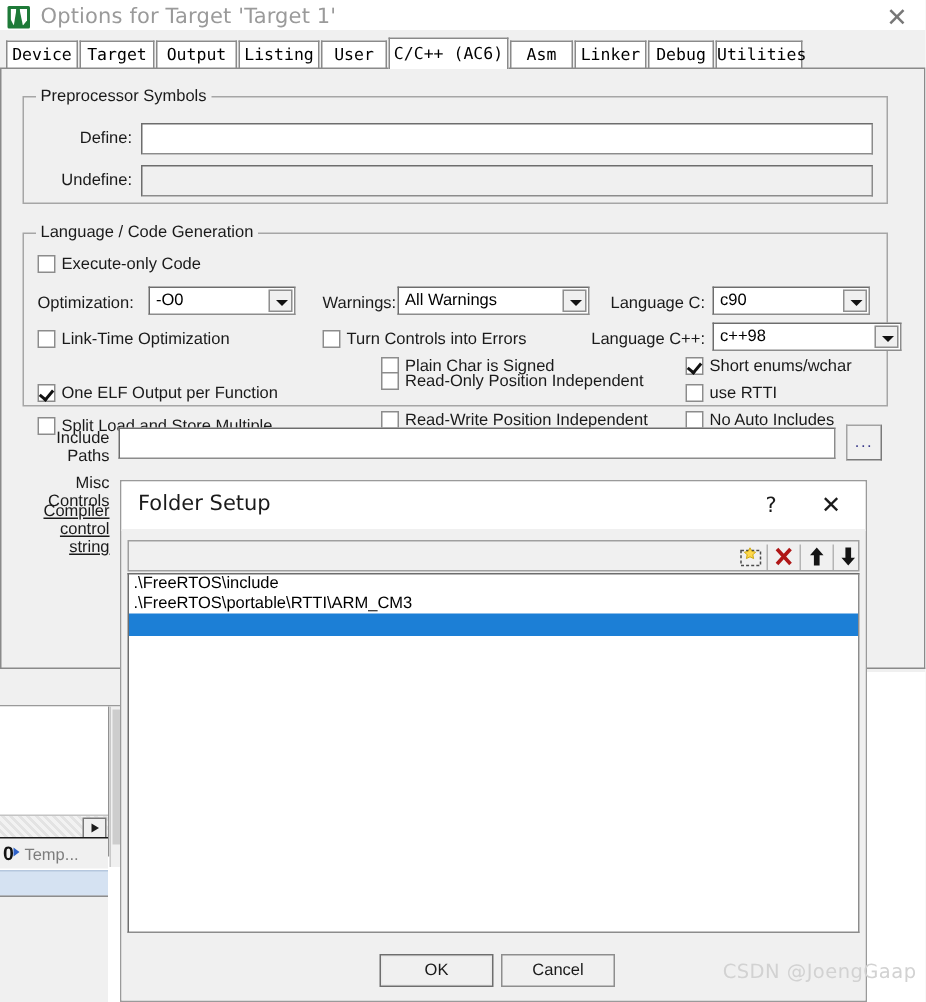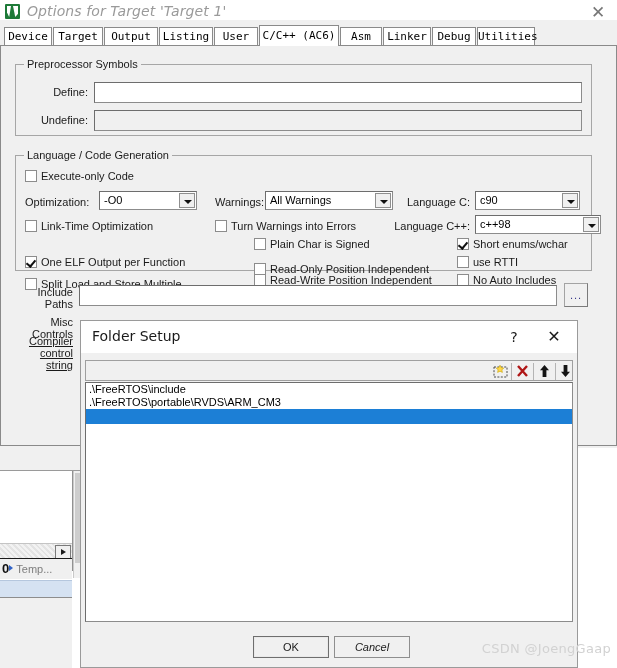--- a/index.html
+++ b/index.html
@@ -25,21 +25,21 @@
   .bg-tab{position:absolute;left:2px;top:2px;width:66px;height:16px;font-size:11px;color:#7d7d7d;line-height:16px;}
   .bg-tab .zero{color:#111;font-weight:bold;font-size:13px;}
   .bg-arrow-s{display:inline-block;width:0;height:0;border-left:4px solid #2f62c8;border-top:3px solid transparent;border-bottom:3px solid transparent;vertical-align:2px;}
   .bg-blueband{position:absolute;left:0;top:150px;width:72px;height:16px;background:#d5e2f2;border-top:1px solid #b5c7de;border-bottom:1px solid #9fb4cd;}
   .bg-bottom{position:absolute;left:0;top:167px;width:72px;height:70px;background:#f0f0f0;border-top:1px solid #8d8d8d;}
   .bg-vsb{position:absolute;left:73px;top:41px;width:11px;height:107px;background:#f0f0f0;border-left:1px solid #c9c9c9;border-right:1px solid #c9c9c9;}
   .bg-vsb-th{position:absolute;left:1px;top:2px;width:9px;height:90px;background:#cdcdcd;}
 
   
   .win{position:absolute;left:0;top:0;width:617px;height:448px;background:#f0f0f0;}
-  .titlebar{position:absolute;left:0;top:0;width:617px;height:20px;background:#ffffff;font-style:italic;}
+  .titlebar{position:absolute;left:0;top:0;width:617px;height:20px;background:#ffffff;}
   .title-ico{position:absolute;left:5px;top:4px;width:15px;height:15px;background:#1e7a38;border-radius:1px;}
   .title-ico:before{content:"";position:absolute;left:2px;top:2px;width:4px;height:11px;background:#fff;
      clip-path:polygon(0 0,100% 0,55% 100%,0 60%);}
   .title-ico:after{content:"";position:absolute;left:8px;top:2px;width:5px;height:11px;background:#fff;
      clip-path:polygon(0 0,100% 0,100% 70%,45% 100%);}
   .title-txt{position:absolute;left:27px;top:3px;font-size:14px;color:#9a9a9a;font-family:"DejaVu Sans",sans-serif;letter-spacing:0.1px;}
   .title-close{position:absolute;right:6px;top:1px;width:26px;height:22px;color:#777;font-size:17px;text-align:center;line-height:22px;font-family:"DejaVu Sans",sans-serif;}
 
   
   .tabrow{position:absolute;left:0;top:25px;width:617px;height:21px;}
@@ -178,27 +178,27 @@
           <span>One ELF Output per Function</span>
         </div>
 
         <div class="lbl" style="left:199px;top:40px;">Warnings:</div>
         <div class="combo" style="left:249px;top:35px;width:128px;">
           <span class="val">All Warnings</span>
           <span class="arrow"></span>
         </div>
         <div class="cb" style="left:199px;top:64px;">
           <span class="box"></span>
-          <span>Turn Warnings into Errors</span>
+          <span>Turn Controls into Errors</span>
         </div>
         <div class="cb" style="left:238px;top:82px;">
           <span class="box"></span>
           <span>Plain Char is Signed</span>
         </div>
-        <div class="cb" style="left:238px;top:107px;">
+        <div class="cb" style="left:238px;top:92px;">
           <span class="box"></span>
           <span>Read-Only Position Independent</span>
         </div>
         <div class="cb" style="left:238px;top:118px;">
           <span class="box"></span>
           <span>Read-Write Position Independent</span>
         </div>
 
         <div class="lbl right" style="left:378px;top:40px;width:76px;">Language C:</div>
         <div class="combo" style="left:459px;top:35px;width:105px;">
@@ -277,24 +277,24 @@
         <div class="tb-sep" style="left:469px;"></div>
         <div class="tb-btn" style="left:470px;">
           <svg width="19" height="19" viewBox="0 0 19 19">
             <path d="M9.5 15 L5 9.8 L7.6 9.8 L7.6 3 L11.4 3 L11.4 9.8 L14 9.8 Z" fill="#141414"></path>
           </svg>
         </div>
       </div>
 
       <div class="fs-list">
         <div class="fs-row">.\FreeRTOS\include</div>
-        <div class="fs-row">.\FreeRTOS\portable\RVDS\ARM_CM3</div>
+        <div class="fs-row">.\FreeRTOS\portable\RTTI\ARM_CM3</div>
         <div class="fs-row sel"></div>
       </div>
 
       <div class="fs-btn def" style="left:172px;top:283px;">OK</div>
-      <div class="fs-btn" style="left:253px;top:283px;font-style:italic;">Cancel</div>
+      <div class="fs-btn" style="left:253px;top:283px;">Cancel</div>
     </div>
   </div>
 
   <div class="wm">CSDN @JoengGaap</div>
 
 </div>
 
 </body></html>

